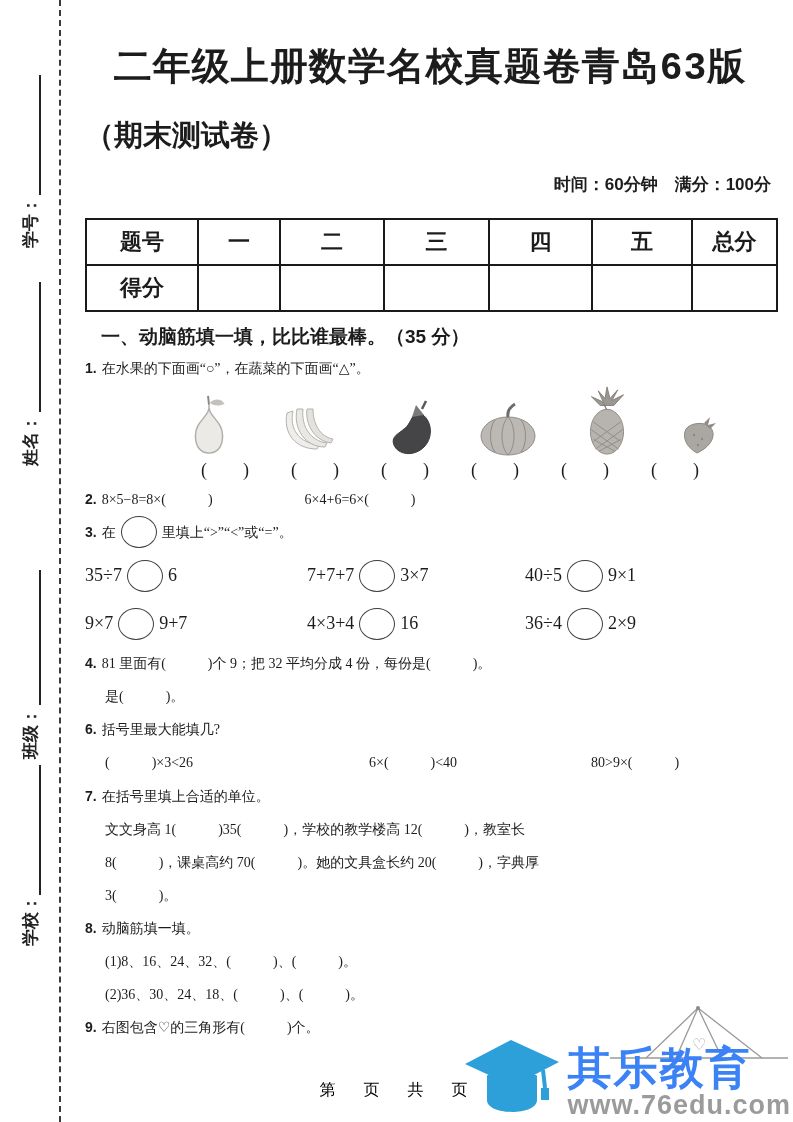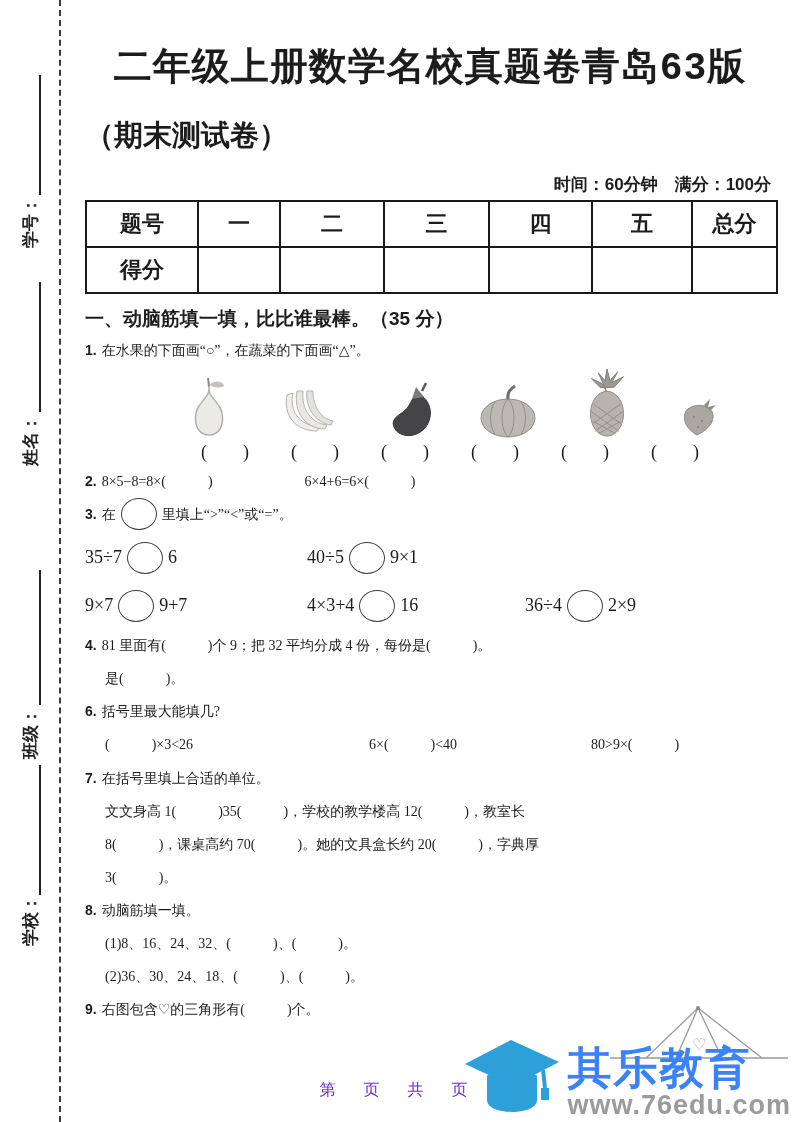--- a/index.html
+++ b/index.html
@@ -14,26 +14,26 @@
     font-family:"Liberation Sans","DejaVu Sans",sans-serif; color:#222; }
 
   .content { position:absolute; left:85px; top:0; width:690px; }
   .title { margin-top:38px; text-align:center; font-size:38px; font-weight:bold; line-height:62px;
     font-family:Liberation Mono, monospace; letter-spacing:1px; }
   .subtitle { margin-top:14px; text-align:left; font-size:29px; font-weight:bold; line-height:42px;
     font-family:"Liberation Sans","DejaVu Sans",sans-serif; }
   .meta { margin-top:18px; text-align:right; font-size:17px; font-weight:bold; line-height:22px;
     font-family:"Liberation Sans","DejaVu Sans",sans-serif; padding-right:4px; }
 
-  table.score { border-collapse:collapse; margin-top:4px; width:676px; table-layout:fixed; }
+  table.score { border-collapse:collapse; margin-top:22px; width:676px; table-layout:fixed; }
   table.score td { border:2px solid #1a1a1a; text-align:center; height:46px;
     font-size:22px; font-weight:bold; font-family:"Liberation Sans","DejaVu Sans",sans-serif; }
 
   .sec-heading { margin-top:10px; font-size:19px; font-weight:bold; line-height:30px;
-    font-family:"Liberation Sans","DejaVu Sans",sans-serif; }
+    font-family:"Liberation Sans","DejaVu Sans",sans-serif;margin-left:16px; }
 
   .qline { font-size:14px; line-height:33px; }
   .qnum { font-weight:bold; font-family:"Liberation Sans","DejaVu Sans",sans-serif; margin-right:5px; }
   .indent { padding-left:20px; }
 
   .fruits { display:flex; justify-content:space-between; align-items:flex-end;
     margin:6px 0 0 95px; width:540px; height:66px; }
   .parens-row { display:flex; margin-left:95px; width:540px; }
   .parens-row span { flex:1; text-align:center; font-size:18px; line-height:26px; }
 
@@ -42,21 +42,21 @@
 
   .cmp-circle { display:inline-block; width:36px; height:32px; border:1.6px solid #3c3c3c;
     border-radius:50%; vertical-align:middle; margin:0 5px 3px 5px; }
   .cmp-row { display:flex; font-size:18px; line-height:48px; }
   .cmp-row .c1 { width:222px; } .cmp-row .c2 { width:218px; }
 
   .q6row { display:flex; font-size:14px; line-height:34px; }
   .q6row .c1 { width:264px; } .q6row .c2 { width:222px; }
 
   .footer { position:absolute; left:0; width:793px; top:1080px; text-align:center;
-    font-size:16px; letter-spacing:6px; color:#6d28d9;
+    font-size:16px; letter-spacing:6px; color:#000000;
     font-family:"Liberation Sans","DejaVu Sans",sans-serif; }
 
   .fig9 { position:absolute; left:608px; top:1000px; z-index:1; }
   .logo { position:absolute; right:2px; bottom:4px; z-index:2; display:flex; align-items:flex-end; }
   .logo-text { display:flex; flex-direction:column; align-items:flex-start; margin-left:2px; }
   .logo-name { font-size:44px; font-weight:bold; letter-spacing:2px; line-height:48px;
     font-family:"Liberation Sans","DejaVu Sans",sans-serif; }
   .logo-url { font-size:27px; font-weight:bold; color:#9b9b9b; line-height:26px;
     font-family:"Liberation Sans","DejaVu Sans",sans-serif; letter-spacing:1px; }
 </style>
@@ -164,20 +164,21 @@
       <span class="qnum">2.</span>
       <span>8×5−8=8×(　　　)</span>
       <span class="q2-right">6×4+6=6×(　　　)</span>
     </div>
 
     <div class="qline">
       <span class="qnum">3.</span><span>在</span><span class="cmp-circle"></span><span>里填上“&gt;”“&lt;”或“=”。</span>
     </div>
     <div class="cmp-row">
       <span class="c1"><span>35÷7</span><span class="cmp-circle"></span><span>6</span></span>
+      <span class="c2"><span>7+7+7</span><span class="cmp-circle"></span><span>3×7</span></span>
       <span class="c3"><span>40÷5</span><span class="cmp-circle"></span><span>9×1</span></span>
     </div>
     <div class="cmp-row">
       <span class="c1"><span>9×7</span><span class="cmp-circle"></span><span>9+7</span></span>
       <span class="c2"><span>4×3+4</span><span class="cmp-circle"></span><span>16</span></span>
       <span class="c3"><span>36÷4</span><span class="cmp-circle"></span><span>2×9</span></span>
     </div>
 
     <div class="qline">
       <span class="qnum">4.</span><span>81 里面有(　　　)个 9；把 32 平均分成 4 份，每份是(　　　)。</span>

